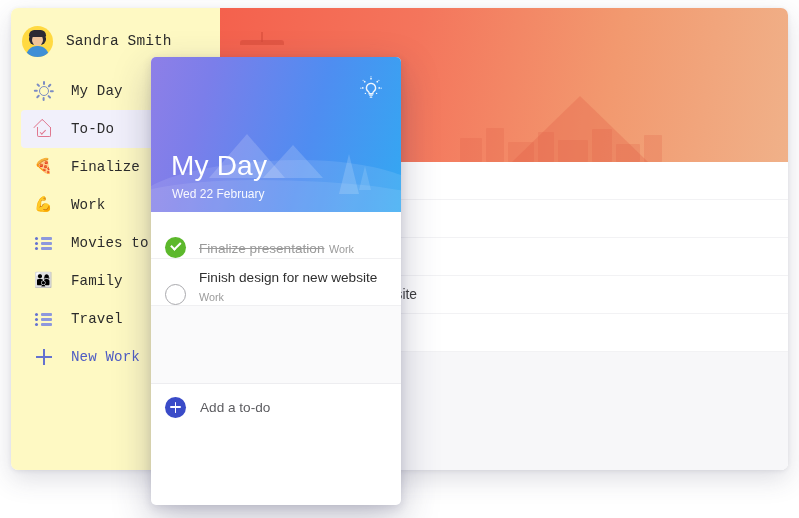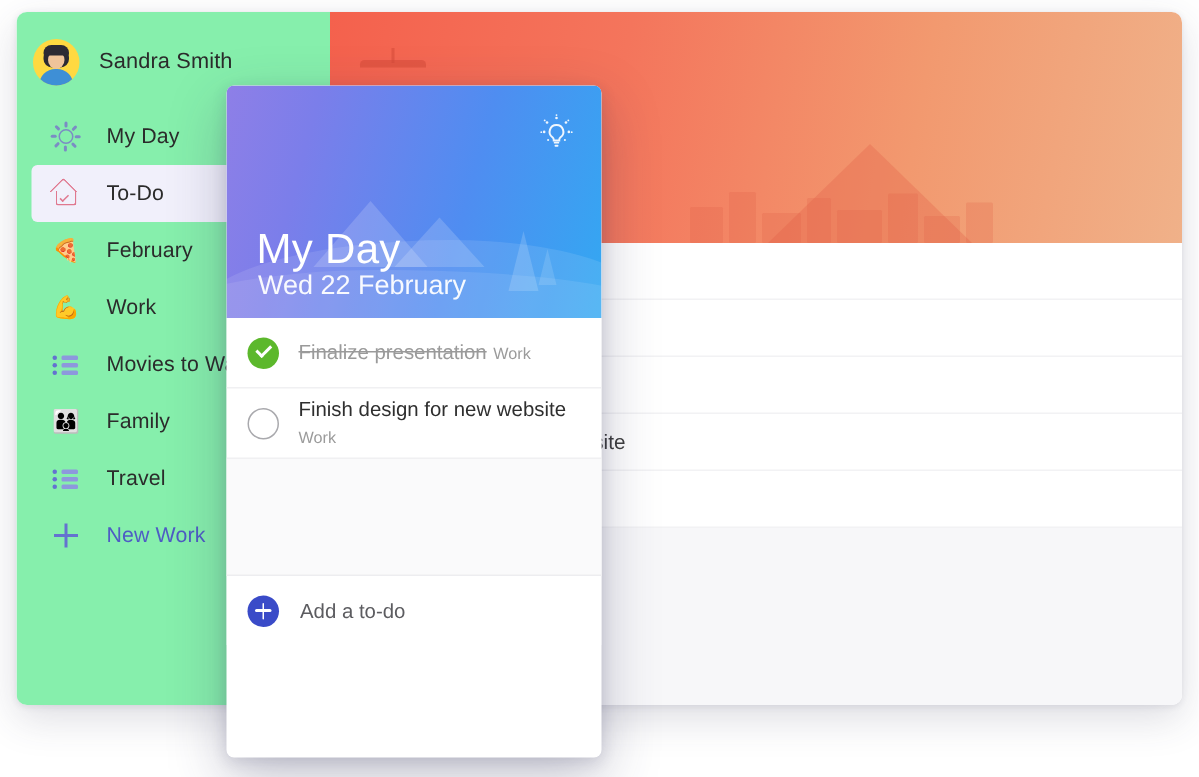--- a/index.html
+++ b/index.html
@@ -15,21 +15,21 @@
   .app-window {
     position:absolute; left:11px; top:8px; width:777px; height:462px;
     background:#ffffff; border-radius:7px;
     box-shadow: 0 9px 26px rgba(60,60,90,.17), 0 1px 4px rgba(60,60,90,.10);
     overflow:hidden;
   }
 
   
   .sidebar {
     position:absolute; left:0; top:0; width:209px; height:100%;
-    background:#86efac; padding-top:10px;
+    background:#fef9c3; padding-top:10px;font-family:Liberation Mono, monospace;
   }
   .profile { display:flex; align-items:center; height:46px; padding-left:11px; }
   .avatar {
     width:31px; height:31px; border-radius:50%;
     background:#ffd941; position:relative; overflow:hidden; flex:none;
   }
   .avatar .hair {
     position:absolute; left:7px; top:4px; width:17px; height:15px;
     background:#2c2a33; border-radius:9px 9px 6px 6px;
   }
@@ -188,26 +188,26 @@
   .bulb {
     position:absolute; right:16px; top:18px; width:28px; height:28px;
     opacity:.92; cursor:pointer;
   }
   .card-title {
     position:absolute; left:20px; bottom:30px;
     color:#fff; font-size:28px; font-weight:300; letter-spacing:.2px;
   }
   .card-date {
     position:absolute; left:21px; bottom:11px;
-    color:rgba(255,255,255,.94); font-size:18px; font-weight:400;
+    color:rgba(255,255,255,.94); font-size:12px; font-weight:400;
   }
 
   .todo-list { background:#fff; }
   .todo {
-    display:flex; align-items:center; height:47px;
+    display:flex; align-items:flex-end; height:47px;
     padding-left:14px; border-bottom:1px solid #f0f0f2;
   }
   .circle {
     width:21px; height:21px; border-radius:50%; flex:none;
     border:1.6px solid #a9a9ad; background:#fff; cursor:pointer;
   }
   .circle.checked {
     border:none; background:#5cb82c; position:relative;
   }
   .circle.checked:after {
@@ -278,21 +278,21 @@
               <span class="roof"></span>
                 <span class="walls"></span>
                 <span class="chk"></span>
             </span>
           </span>
           <span class="nav-label">To-Do</span>
         </div>
 
         <div class="nav-item">
           <span class="nav-ico">🍕</span>
-          <span class="nav-label">February</span>
+          <span class="nav-label">Finalize</span>
         </div>
 
         <div class="nav-item">
           <span class="nav-ico">💪</span>
           <span class="nav-label">Work</span>
         </div>
 
         <div class="nav-item">
           <span class="nav-ico">
             <span class="ico-list">

